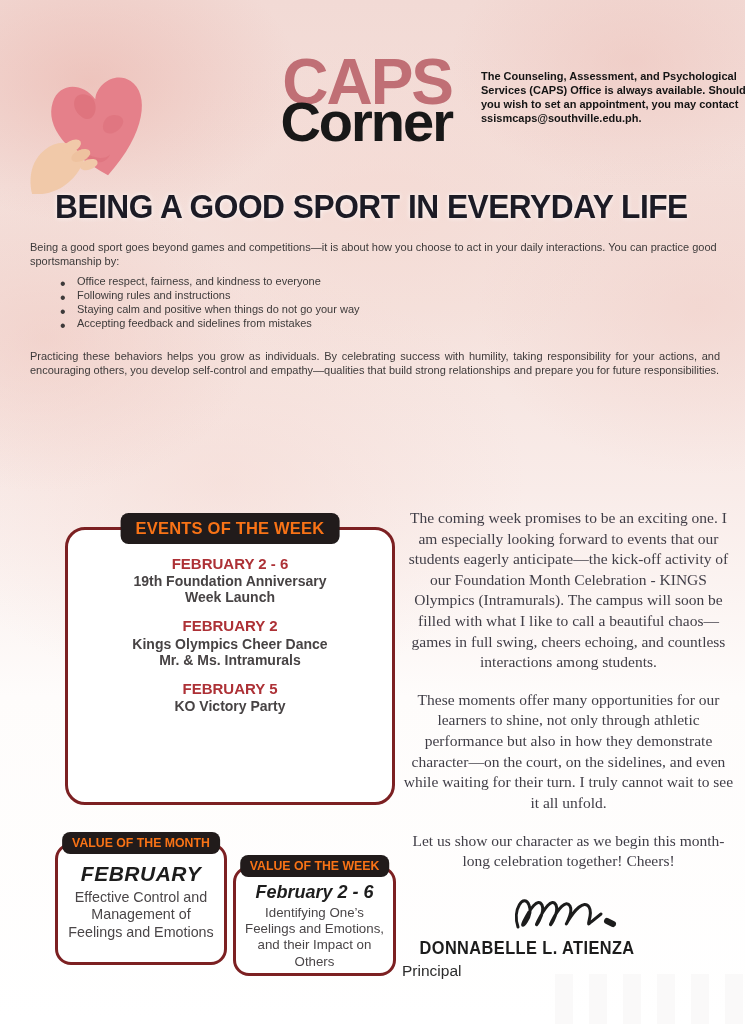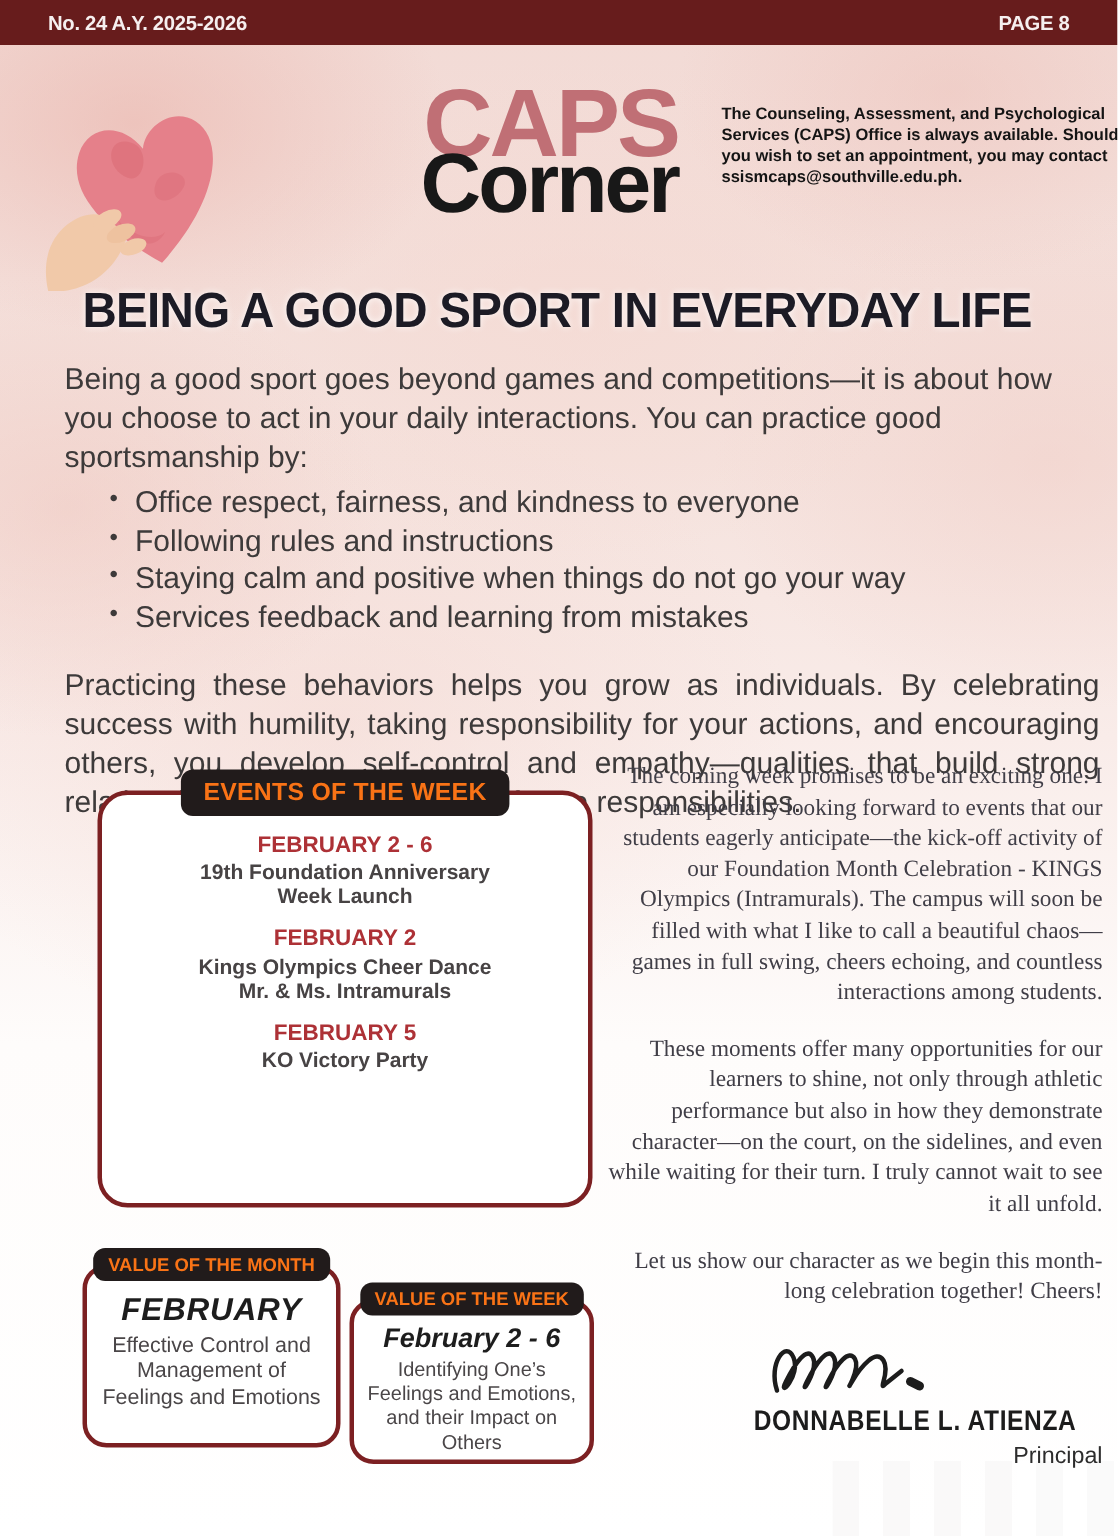--- a/index.html
+++ b/index.html
@@ -24,69 +24,65 @@
   .illustration{position:absolute;left:24px;top:42px;width:152px;height:152px;}
   .brand{position:absolute;left:200px;top:50px;width:252px;text-align:right;line-height:1;}
   .brand-caps{font-size:64px;font-weight:800;letter-spacing:-2px;color:#c06f75;}
   .brand-corner{margin-top:-20px;font-size:56px;font-weight:800;letter-spacing:-2px;color:#181818;}
   .contact{position:absolute;left:481px;top:70px;width:272px;text-align:left;
            font-size:11px;font-weight:700;line-height:1.27;color:#141414;}
   
   .title{position:absolute;left:55px;top:188px;font-size:33px;font-weight:800;letter-spacing:-.5px;
          color:#1c1b25;white-space:nowrap;transform:scaleX(.96);transform-origin:left center;
          text-shadow:0 0 5px rgba(255,255,255,.85);}
-  .article{position:absolute;left:43px;top:240px;width:690px;font-size:20px;line-height:1.3;
+  .article{position:absolute;left:30px;top:240px;width:690px;font-size:11px;line-height:1.3;
            font-weight:500;color:#3d3a3a;}
   .article p{margin:0;}
   .article ul{list-style:none;margin:5px 0 0 0;padding:0 0 0 30px;}
   .article li{position:relative;padding-left:17px;line-height:1.28;}
   .article li::before{content:"•";position:absolute;left:0;top:0;font-size:16px;}
   .article .closing{margin-top:19px;text-align:justify;}
   
   .events-box{position:absolute;left:65px;top:527px;width:330px;height:278px;box-sizing:border-box;
               background:#fff;border:3px solid #7c2022;border-radius:20px;}
   .badge{position:absolute;left:50%;transform:translateX(-50%);background:#211b1b;color:#f97316;
          border-radius:8px;white-space:nowrap;font-weight:700;}
   .events-badge{top:-17px;font-size:16.5px;padding:6px 15px;letter-spacing:.2px;}
   .events-list{padding-top:25px;text-align:center;}
   .event-item{margin-bottom:12px;}
   .event-date{color:#ad3136;font-weight:700;font-size:15px;line-height:1.15;margin-bottom:1px;}
   .event-line{color:#474344;font-weight:700;font-size:14px;line-height:1.15;}
   .message{position:absolute;left:402px;top:508px;width:333px;text-align:center;
            font-family:"Liberation Serif",serif;font-size:15.5px;line-height:1.33;color:#403e47;}
-  .message p{margin:0 0 17px 0;text-align:right;}
+  .message p{margin:0 0 17px 0;}
   
   .value-box{position:absolute;box-sizing:border-box;background:#fff;border:3px solid #7c2022;
              border-radius:16px;text-align:center;}
   .value-month{left:55px;top:843px;width:172px;height:122px;padding:16px 10px 6px;}
   .value-week{left:233px;top:866px;width:163px;height:110px;padding:13px 8px 6px;}
   .value-badge{top:-14px;font-size:12.3px;padding:4px 10px;}
   .value-title{font-style:italic;font-weight:800;color:#1d1d1d;}
   .value-month .value-title{font-size:21px;letter-spacing:.5px;}
   .value-week .value-title{font-size:18px;}
   .value-text{font-size:14.3px;line-height:1.22;color:#4a4648;margin-top:3px;}
   .value-week .value-text{font-size:13.3px;margin-top:2px;}
   
-  .signature{margin-top:6px;text-align:right;font-family:"Liberation Sans",sans-serif;}
+  .signature{margin-top:6px;text-align:left;font-family:"Liberation Sans",sans-serif;}
   .sig-scribble{display:block;margin:0 auto;}
   .sig-name{display:inline-block;font-size:19px;font-weight:800;letter-spacing:.5px;color:#1c1c1c;
             transform:scaleX(.86);white-space:nowrap;}
   .sig-role{font-size:15.5px;color:#2c2c2c;margin-top:1px;}
 </style>
 </head>
 <body>
 
 <div class="page">
   <div class="bg-watercolor"></div>
   <div class="watermark"></div>
 
-  <div class="topbar">
-    <span>No. 24 A.Y. 2025-2026</span>
-    <span>PAGE 8</span>
-  </div>
 
   <svg class="illustration" viewBox="0 0 150 150">
     <g transform="rotate(-8 75 75)">
       <path d="M75 132 C38 104 20 76 31 53 C40 35 62 37 73 56 C76 42 96 31 110 43 C127 58 118 96 75 132 Z" fill="#e5808a"></path>
       <path d="M58 72 C46 62 52 44 66 51 C79 57 70 82 58 72 Z" fill="#d8656f" opacity=".45"></path>
       <path d="M95 86 C86 96 72 92 78 80 C84 68 104 76 95 86 Z" fill="#d8656f" opacity=".35"></path>
       <path d="M50 100 C58 112 72 118 80 112 C72 124 56 118 50 100 Z" fill="#d8656f" opacity=".35"></path>
     </g>
     <path d="M8 150 C4 132 8 116 21 106 C30 99 41 97 48 103 L60 114 C54 134 37 148 18 150 Z" fill="#f1c9a9"></path>
     <ellipse cx="47" cy="103" rx="10" ry="5.5" transform="rotate(-28 47 103)" fill="#f1c9a9"></ellipse>
@@ -102,21 +98,21 @@
   <div class="contact">The Counseling, Assessment, and Psychological Services (CAPS) Office is always available.  Should you wish to set an appointment, you may contact ssismcaps@southville.edu.ph.</div>
 
   <div class="title">BEING A GOOD SPORT IN EVERYDAY LIFE</div>
 
   <div class="article">
     <p>Being a good sport goes beyond games and competitions—it is about how you choose to act in your daily interactions. You can practice good sportsmanship by:</p>
     <ul>
         <li>Office respect, fairness, and kindness to everyone</li>
         <li>Following rules and instructions</li>
         <li>Staying calm and positive when things do not go your way</li>
-        <li>Services feedback and learning from mistakes</li>
+        <li>Accepting feedback and sidelines from mistakes</li>
       </ul>
     <p class="closing">Practicing these behaviors helps you grow as individuals. By celebrating success with humility, taking responsibility for your actions, and encouraging others, you develop self-control and empathy—qualities that build strong relationships and prepare you for future responsibilities.</p>
   </div>
 
   <div class="events-box">
     <div class="badge events-badge">EVENTS OF THE WEEK</div>
     <div class="events-list">
         <div class="event-item">
           <div class="event-date">FEBRUARY 2 - 6</div>
           <div class="event-line">19th Foundation Anniversary</div>

